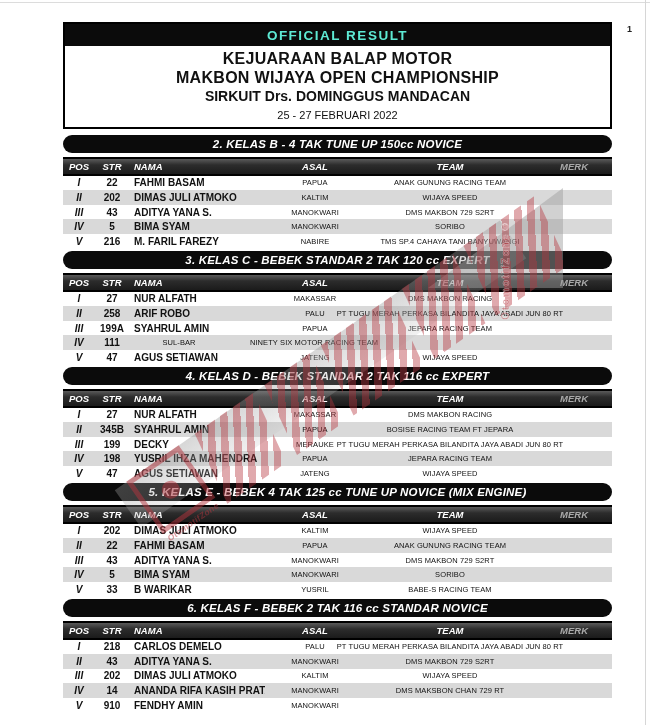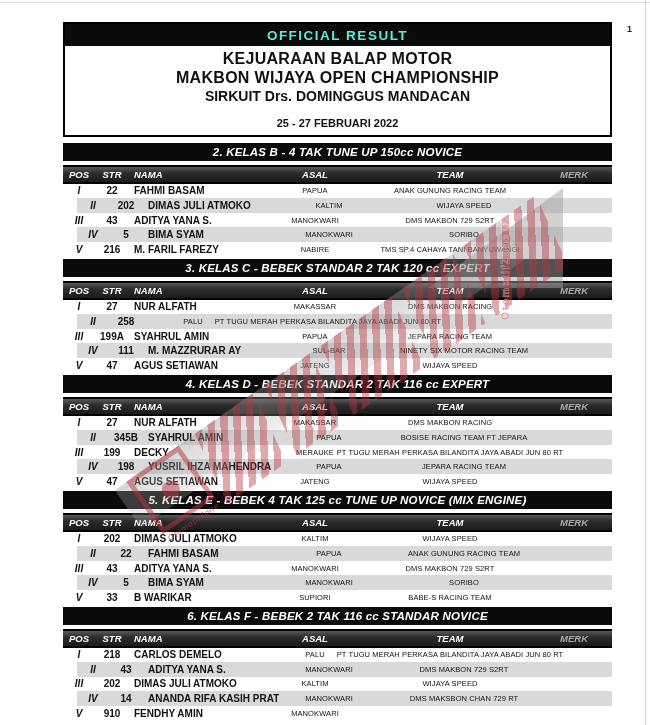--- a/index.html
+++ b/index.html
@@ -21,41 +21,42 @@
   
   .header-box { border:2px solid #000; }
   .official-bar {
     background:#0b0b0b; color:#5eead4; text-align:center;
     font-weight:bold; font-size:13.5px; letter-spacing:1.5px;
     padding:4px 0 3px;
   }
   .title-area { text-align:center; padding:3px 0 4px; }
   .title-main { font-size:16px; font-weight:bold; line-height:1.2; letter-spacing:.3px; }
   .title-sub  { font-size:14px; font-weight:bold; line-height:1.25; margin-top:1px; }
-  .title-date { font-size:11px; font-weight:bold; line-height:1.25; margin-top:11px; }
+  .title-date { font-size:11px; font-weight:normal; line-height:1.25; margin-top:3px; }
 
   
   .sections { margin-top:6px; }
   .section { margin-top:2px; }
   .section-bar {
     background:#0b0b0b; height:18px; display:flex; align-items:center; justify-content:center;
     margin-bottom:4px;
+    border-radius:9px;
   }
   .section-title { color:#fff; font-weight:bold; font-style:italic; font-size:11.5px; letter-spacing:.2px; }
 
   .thead {
     display:flex; align-items:center; height:19px;
     background:linear-gradient(180deg,#5a5a5a 0,#2c2c2c 40%,#1b1b1b 100%);
     border-top:2px solid #000; border-bottom:2px solid #000;
     color:#fff;
   }
   .th { font-weight:bold; font-style:italic; font-size:9.5px; display:flex; align-items:center; height:100%; }
 
   .row { display:flex; align-items:center; height:14.6px; background:#fff; }
-  .row.alt { background:#d9d9d9;margin-left:14px; }
+  .row.alt { background:#d9d9d9; }
   .cell { display:flex; align-items:center; height:100%; }
 
   
   .c0 { width:32px;  justify-content:center; flex:none; }
   .c1 { width:34px;  justify-content:center; flex:none; }
   .c2 { width:136px; justify-content:flex-start; padding-left:5px; flex:none; }
   .c3 { width:100px; justify-content:center; flex:none; }
   .c4 { width:170px; justify-content:center; flex:none; }
   .c5 { flex:1; justify-content:flex-end; padding-right:24px; }
 
@@ -195,36 +196,36 @@
           <div class="cell c0">I</div>
           <div class="cell c1">27</div>
           <div class="cell c2">NUR ALFATH</div>
           <div class="cell c3">MAKASSAR</div>
           <div class="cell c4">DMS MAKBON RACING</div>
           <div class="cell c5"></div>
         </div>
         <div class="row alt">
           <div class="cell c0">II</div>
           <div class="cell c1">258</div>
+          <div class="cell c2">ARIF ROBO</div>
           <div class="cell c3">PALU</div>
           <div class="cell c4">PT TUGU MERAH PERKASA BILANDITA JAYA ABADI JUN 80 RT</div>
           <div class="cell c5"></div>
         </div>
         <div class="row">
           <div class="cell c0">III</div>
           <div class="cell c1">199A</div>
           <div class="cell c2">SYAHRUL AMIN</div>
           <div class="cell c3">PAPUA</div>
           <div class="cell c4">JEPARA RACING TEAM</div>
           <div class="cell c5"></div>
         </div>
         <div class="row alt">
           <div class="cell c0">IV</div>
           <div class="cell c1">111</div>
-          <div class="cell c2">M. MAZZRURAR AY</div>
           <div class="cell c3">SUL-BAR</div>
           <div class="cell c4">NINETY SIX MOTOR RACING TEAM</div>
           <div class="cell c5"></div>
         </div>
         <div class="row">
           <div class="cell c0">V</div>
           <div class="cell c1">47</div>
           <div class="cell c2">AGUS SETIAWAN</div>
           <div class="cell c3">JATENG</div>
           <div class="cell c4">WIJAYA SPEED</div>
@@ -325,21 +326,21 @@
           <div class="cell c1">5</div>
           <div class="cell c2">BIMA SYAM</div>
           <div class="cell c3">MANOKWARI</div>
           <div class="cell c4">SORIBO</div>
           <div class="cell c5"></div>
         </div>
         <div class="row">
           <div class="cell c0">V</div>
           <div class="cell c1">33</div>
           <div class="cell c2">B WARIKAR</div>
-          <div class="cell c3">SUPIORI</div>
+          <div class="cell c3">YUSRIL</div>
           <div class="cell c4">BABE-S RACING TEAM</div>
           <div class="cell c5"></div>
         </div>
       </div>
       <div class="section">
         <div class="section-bar">
           <div class="section-title">6. KELAS F - BEBEK 2 TAK 116 cc STANDAR NOVICE</div>
         </div>
         <div class="thead">
           <div class="th c0">POS</div>

